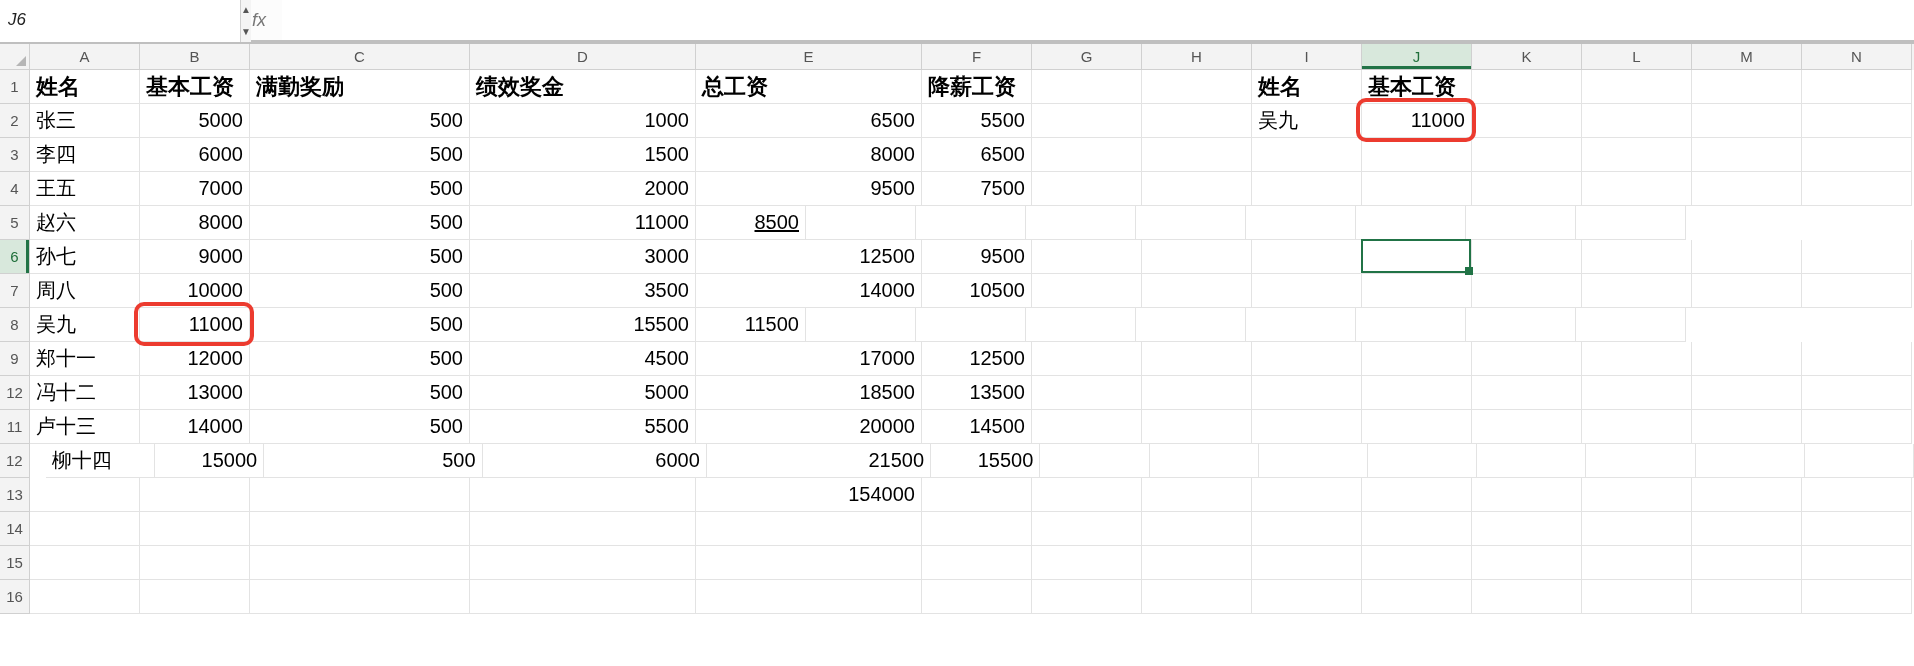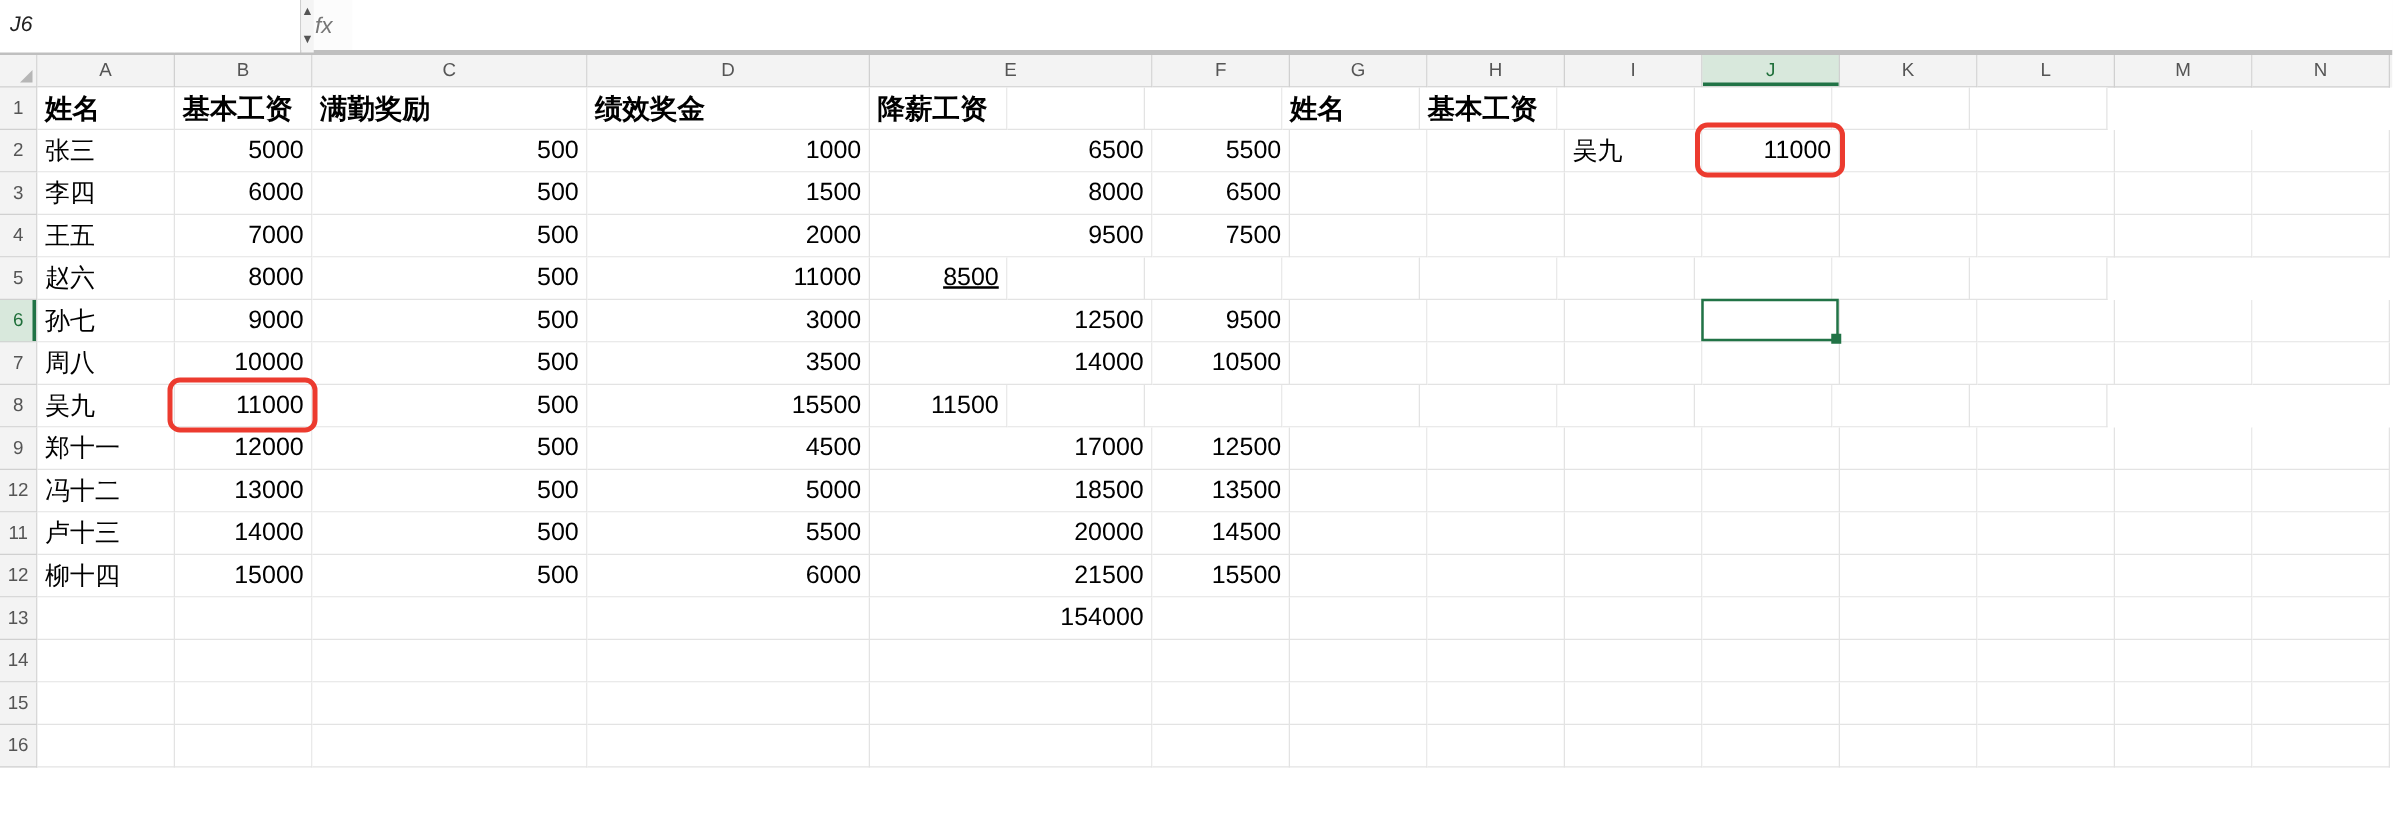--- a/index.html
+++ b/index.html
@@ -215,20 +215,21 @@
       <div class="col-header" style="width: 110px;">M</div>
       <div class="col-header" style="width: 110px;">N</div>
     </div>
   <div id="grid-body">
       <div class="grid-row">
         <div class="row-header">1</div>
         <div class="cell hdr text" style="width: 110px;">姓名</div>
         <div class="cell hdr text" style="width: 110px;">基本工资</div>
         <div class="cell hdr text" style="width: 220px;">满勤奖励</div>
         <div class="cell hdr text" style="width: 226px;">绩效奖金</div>
+        <div class="cell hdr text" style="width: 226px;">总工资</div>
         <div class="cell hdr text" style="width: 110px;">降薪工资</div>
         <div class="cell hdr text" style="width: 110px;"></div>
         <div class="cell hdr text" style="width: 110px;"></div>
         <div class="cell hdr text" style="width: 110px;">姓名</div>
         <div class="cell hdr text" style="width: 110px;">基本工资</div>
         <div class="cell hdr text" style="width: 110px;"></div>
         <div class="cell hdr text" style="width: 110px;"></div>
         <div class="cell hdr text" style="width: 110px;"></div>
         <div class="cell hdr text" style="width: 110px;"></div>
       </div>
@@ -395,21 +396,21 @@
         <div class="cell num" style="width: 110px;"></div>
         <div class="cell text" style="width: 110px;"></div>
         <div class="cell num" style="width: 110px;"></div>
         <div class="cell num" style="width: 110px;"></div>
         <div class="cell num" style="width: 110px;"></div>
         <div class="cell num" style="width: 110px;"></div>
         <div class="cell num" style="width: 110px;"></div>
       </div>
       <div class="grid-row">
         <div class="row-header">12</div>
-        <div class="cell text" style="width: 110px;">柳十四</div>
+        <div class="cell text" style="width: 110px; margin-left: 16px;">柳十四</div>
         <div class="cell num" style="width: 110px;">15000</div>
         <div class="cell num" style="width: 220px;">500</div>
         <div class="cell num" style="width: 226px;">6000</div>
         <div class="cell num" style="width: 226px;">21500</div>
         <div class="cell num" style="width: 110px;">15500</div>
         <div class="cell num" style="width: 110px;"></div>
         <div class="cell num" style="width: 110px;"></div>
         <div class="cell text" style="width: 110px;"></div>
         <div class="cell num" style="width: 110px;"></div>
         <div class="cell num" style="width: 110px;"></div>

